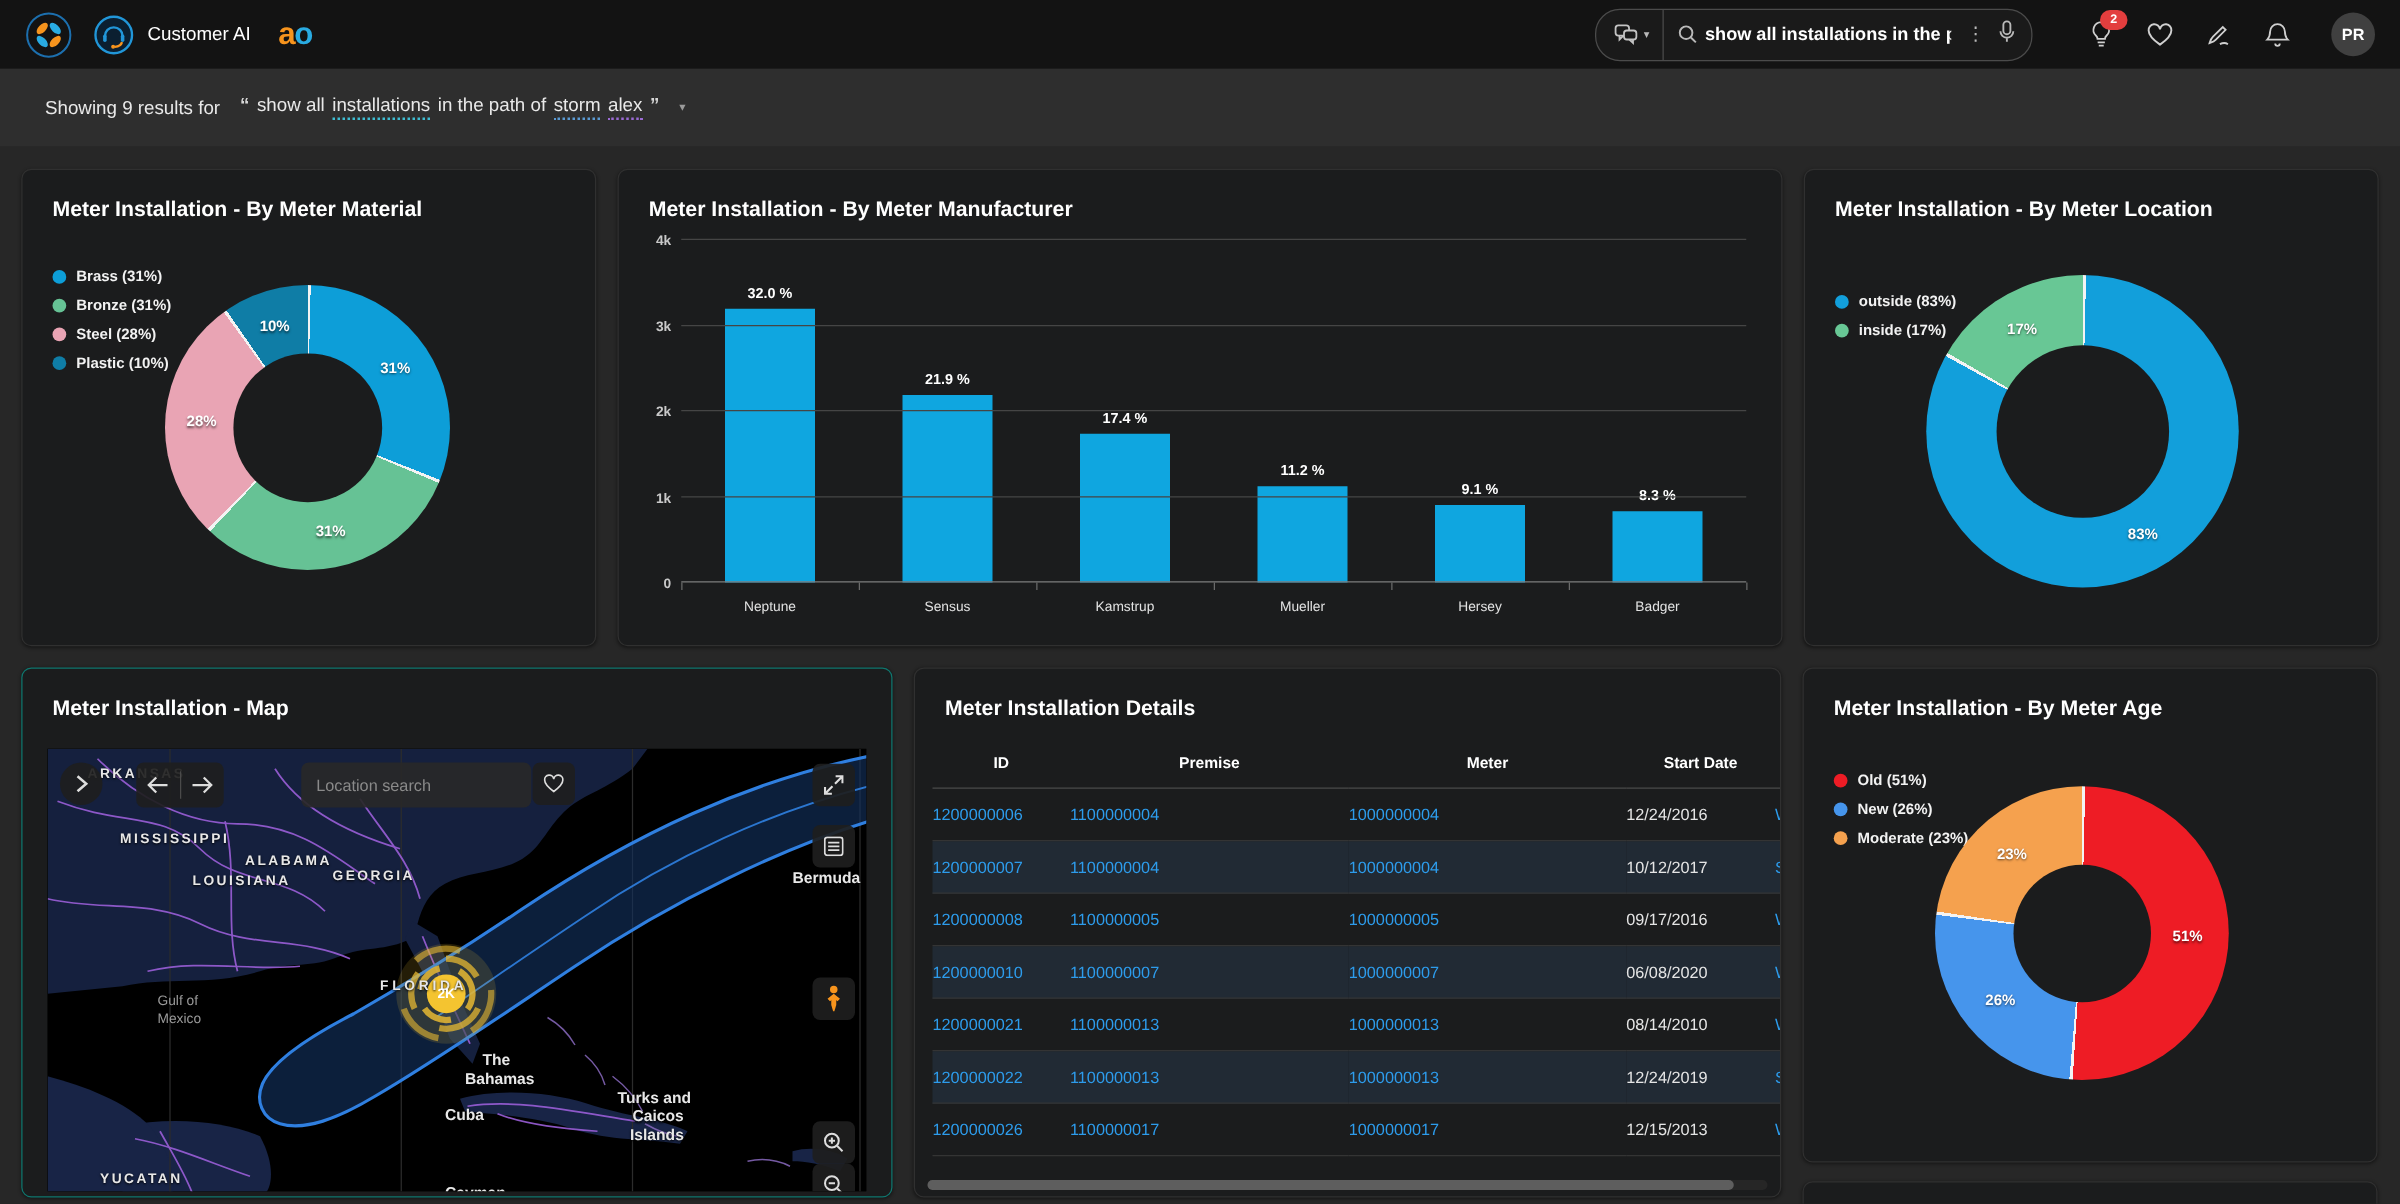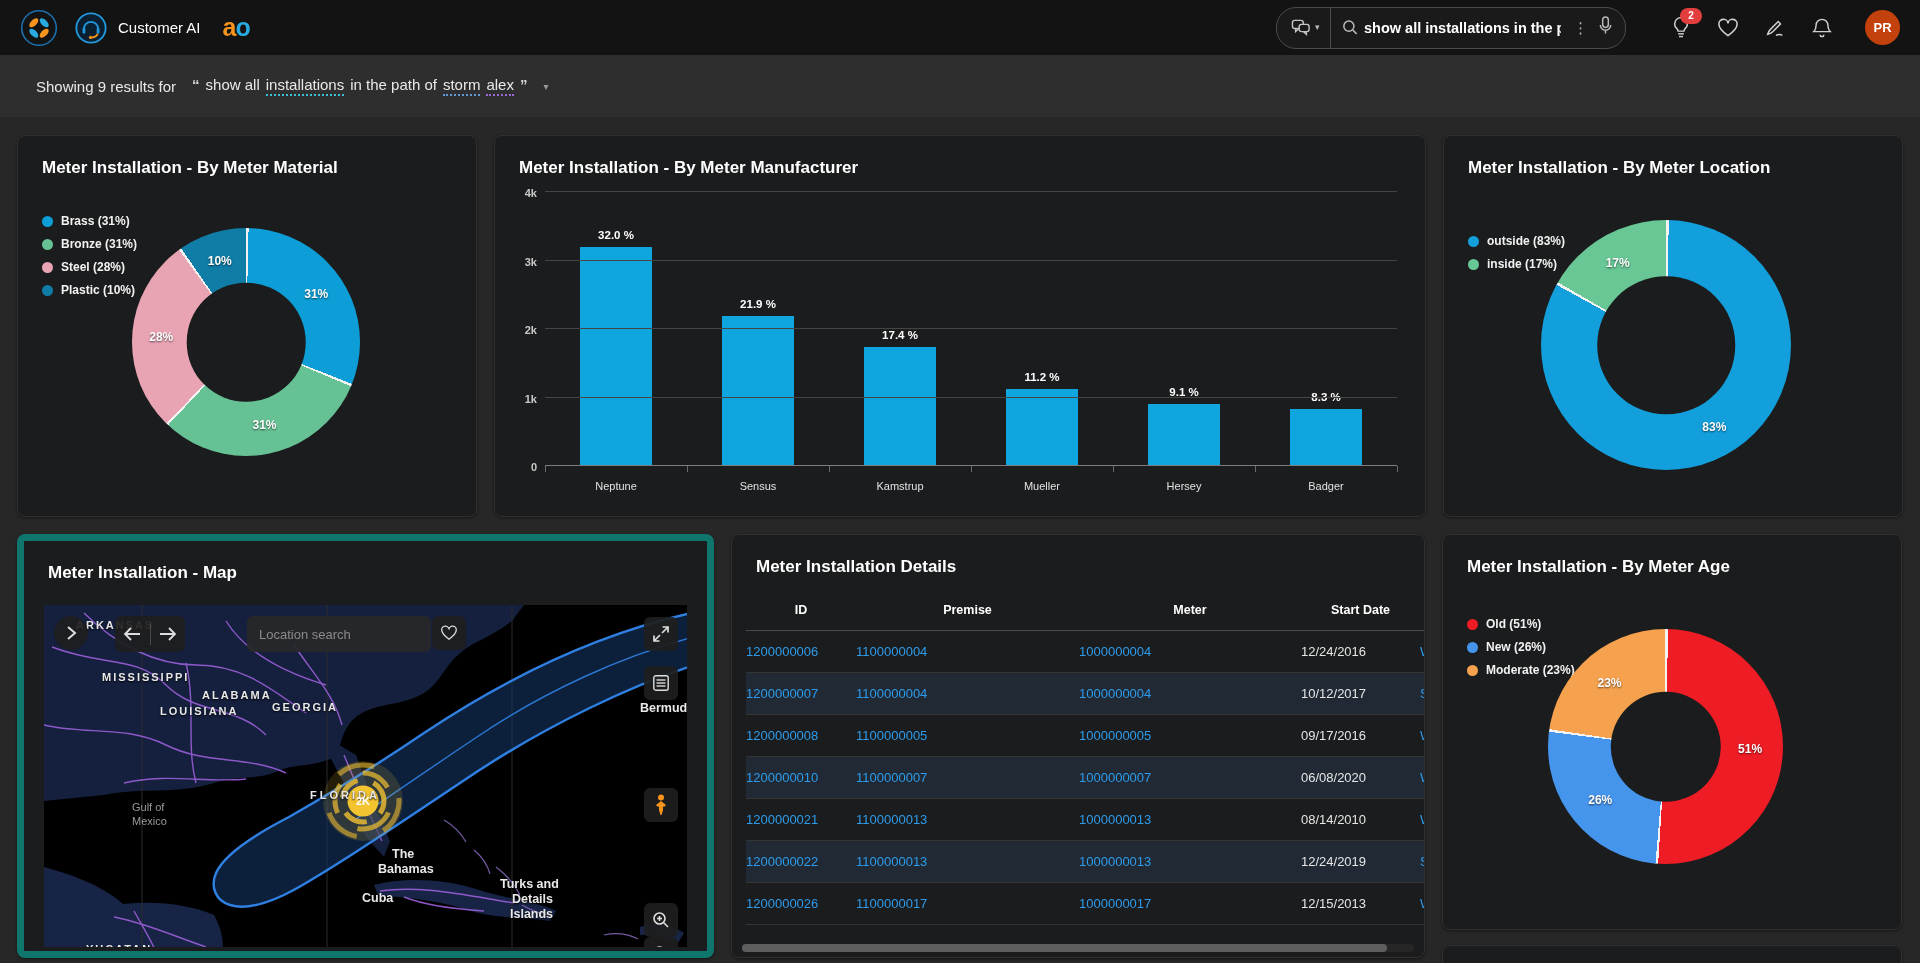--- a/index.html
+++ b/index.html
@@ -19,21 +19,21 @@
   .search-div{width:1px;height:100%;background:#4b4b4b}
   .search-pill input{flex:1;background:transparent;border:none;outline:none;color:#fff;
                      font-size:14.5px;font-weight:bold;font-family:"Liberation Sans",sans-serif;padding:0 6px}
   .glyph{color:#b9b9b9;font-size:15px;line-height:1}
   .kebab{padding:0 6px;cursor:pointer}
   .mic{padding:0 12px 0 4px;cursor:pointer}
   .top-icons{display:flex;align-items:center;gap:21px;margin:0 8px 0 26px}
   .icon-btn{position:relative;width:26px;height:26px;display:flex;align-items:center;justify-content:center;cursor:pointer}
   .badge{position:absolute;top:-7px;right:-8px;min-width:16px;height:16px;border-radius:8px;background:#e33e3e;
          color:#fff;font-size:10px;font-weight:bold;display:flex;align-items:center;justify-content:center;padding:0 3px}
-  .avatar{width:35px;height:35px;border-radius:50%;background:#c2410c;display:flex;align-items:center;
+  .avatar{width:35px;height:35px;border-radius:50%;background:#404040;display:flex;align-items:center;
           justify-content:center;font-size:13px;font-weight:bold;color:#fff;cursor:pointer;margin-left:6px}
   
   .resultsbar{height:62px;background:#2e2e2e;display:flex;align-items:center;padding-left:36px;font-size:15px}
   .resultsbar .prefix{color:#e9e9e9}
   .quote{margin-left:16px;display:flex;align-items:baseline;gap:6px;color:#e9e9e9;cursor:pointer}
   .qmark{color:#d7d7d7;font-weight:bold}
   .tok{padding-bottom:1px}
   .u-teal{border-bottom:2px dotted #3fbdd4}
   .u-blue{border-bottom:2px dotted #5b9bd5}
   .u-purple{border-bottom:2px dotted #9b6bd5}
@@ -41,21 +41,21 @@
   
   .row{display:flex;gap:17px;padding:0 17px}
   .row1{margin-top:18px}
   .row2{margin-top:17px}
   .card{background:#1b1c1d;border:1px solid #303030;border-radius:8px;box-shadow:0 1px 3px rgba(0,0,0,.45);
         position:relative;box-sizing:border-box}
   .card-title{font-size:17px;font-weight:bold;color:#fff;margin:22px 0 0 24px}
   .card--material{width:460px;height:382px}
   .card--manufacturer{width:932px;height:382px}
   .card--location{width:460px;height:382px}
-  .card--map{width:697px;height:424px;border:7px solid #0f766e}
+  .card--map{width:697px;height:424px;border:1px solid #0f766e}
   .card--details{width:694px;height:424px;overflow:hidden}
   .card--age{width:460px;height:396px}
   .card--stub{width:460px;height:40px}
   .col-right{display:flex;flex-direction:column;gap:15px;width:460px}
   
   .legend{position:absolute;list-style:none;margin:0;padding:0}
   .legend li{display:flex;align-items:center;gap:8px;margin-bottom:9px;font-size:12px;font-weight:bold;color:#f2f2f2;cursor:pointer}
   .dot{width:11px;height:11px;border-radius:50%;flex:0 0 auto}
   .donut{position:absolute;border-radius:50%;cursor:pointer}
   .hole{position:absolute;left:50%;top:50%;transform:translate(-50%,-50%);border-radius:50%;background:#1b1c1d}
@@ -386,21 +386,21 @@
       <div class="map-label" style="left:158px;top:84px">ALABAMA</div>
       <div class="map-label" style="left:228px;top:96px">GEORGIA</div>
       <div class="map-label sea" style="left:88px;top:196px">Gulf of</div>
       <div class="map-label sea" style="left:88px;top:210px">Mexico</div>
       <div class="map-label" style="left:266px;top:184px;letter-spacing:3px">FLORIDA</div>
       <div class="map-label place" style="left:596px;top:96px">Bermuda</div>
       <div class="map-label place" style="left:348px;top:242px">The</div>
       <div class="map-label place" style="left:334px;top:257px">Bahamas</div>
       <div class="map-label place" style="left:318px;top:286px">Cuba</div>
       <div class="map-label place" style="left:456px;top:272px">Turks and</div>
-      <div class="map-label place" style="left:468px;top:287px">Details</div>
+      <div class="map-label place" style="left:468px;top:287px">Caicos</div>
       <div class="map-label place" style="left:466px;top:302px">Islands</div>
       <div class="map-label" style="left:42px;top:338px">YUCATAN</div>
 
       <div class="map-label place" style="left:318px;top:348px">Cayman</div>
 
       <div class="marker-label">2K</div>
 
       <div class="map-btn round" style="left:10px;top:11px">
         <svg width="12" height="14" viewBox="0 0 12 14">
             <path d="M3,1 L10,7 L3,13" fill="none" stroke="#ddd" stroke-width="2"></path>

